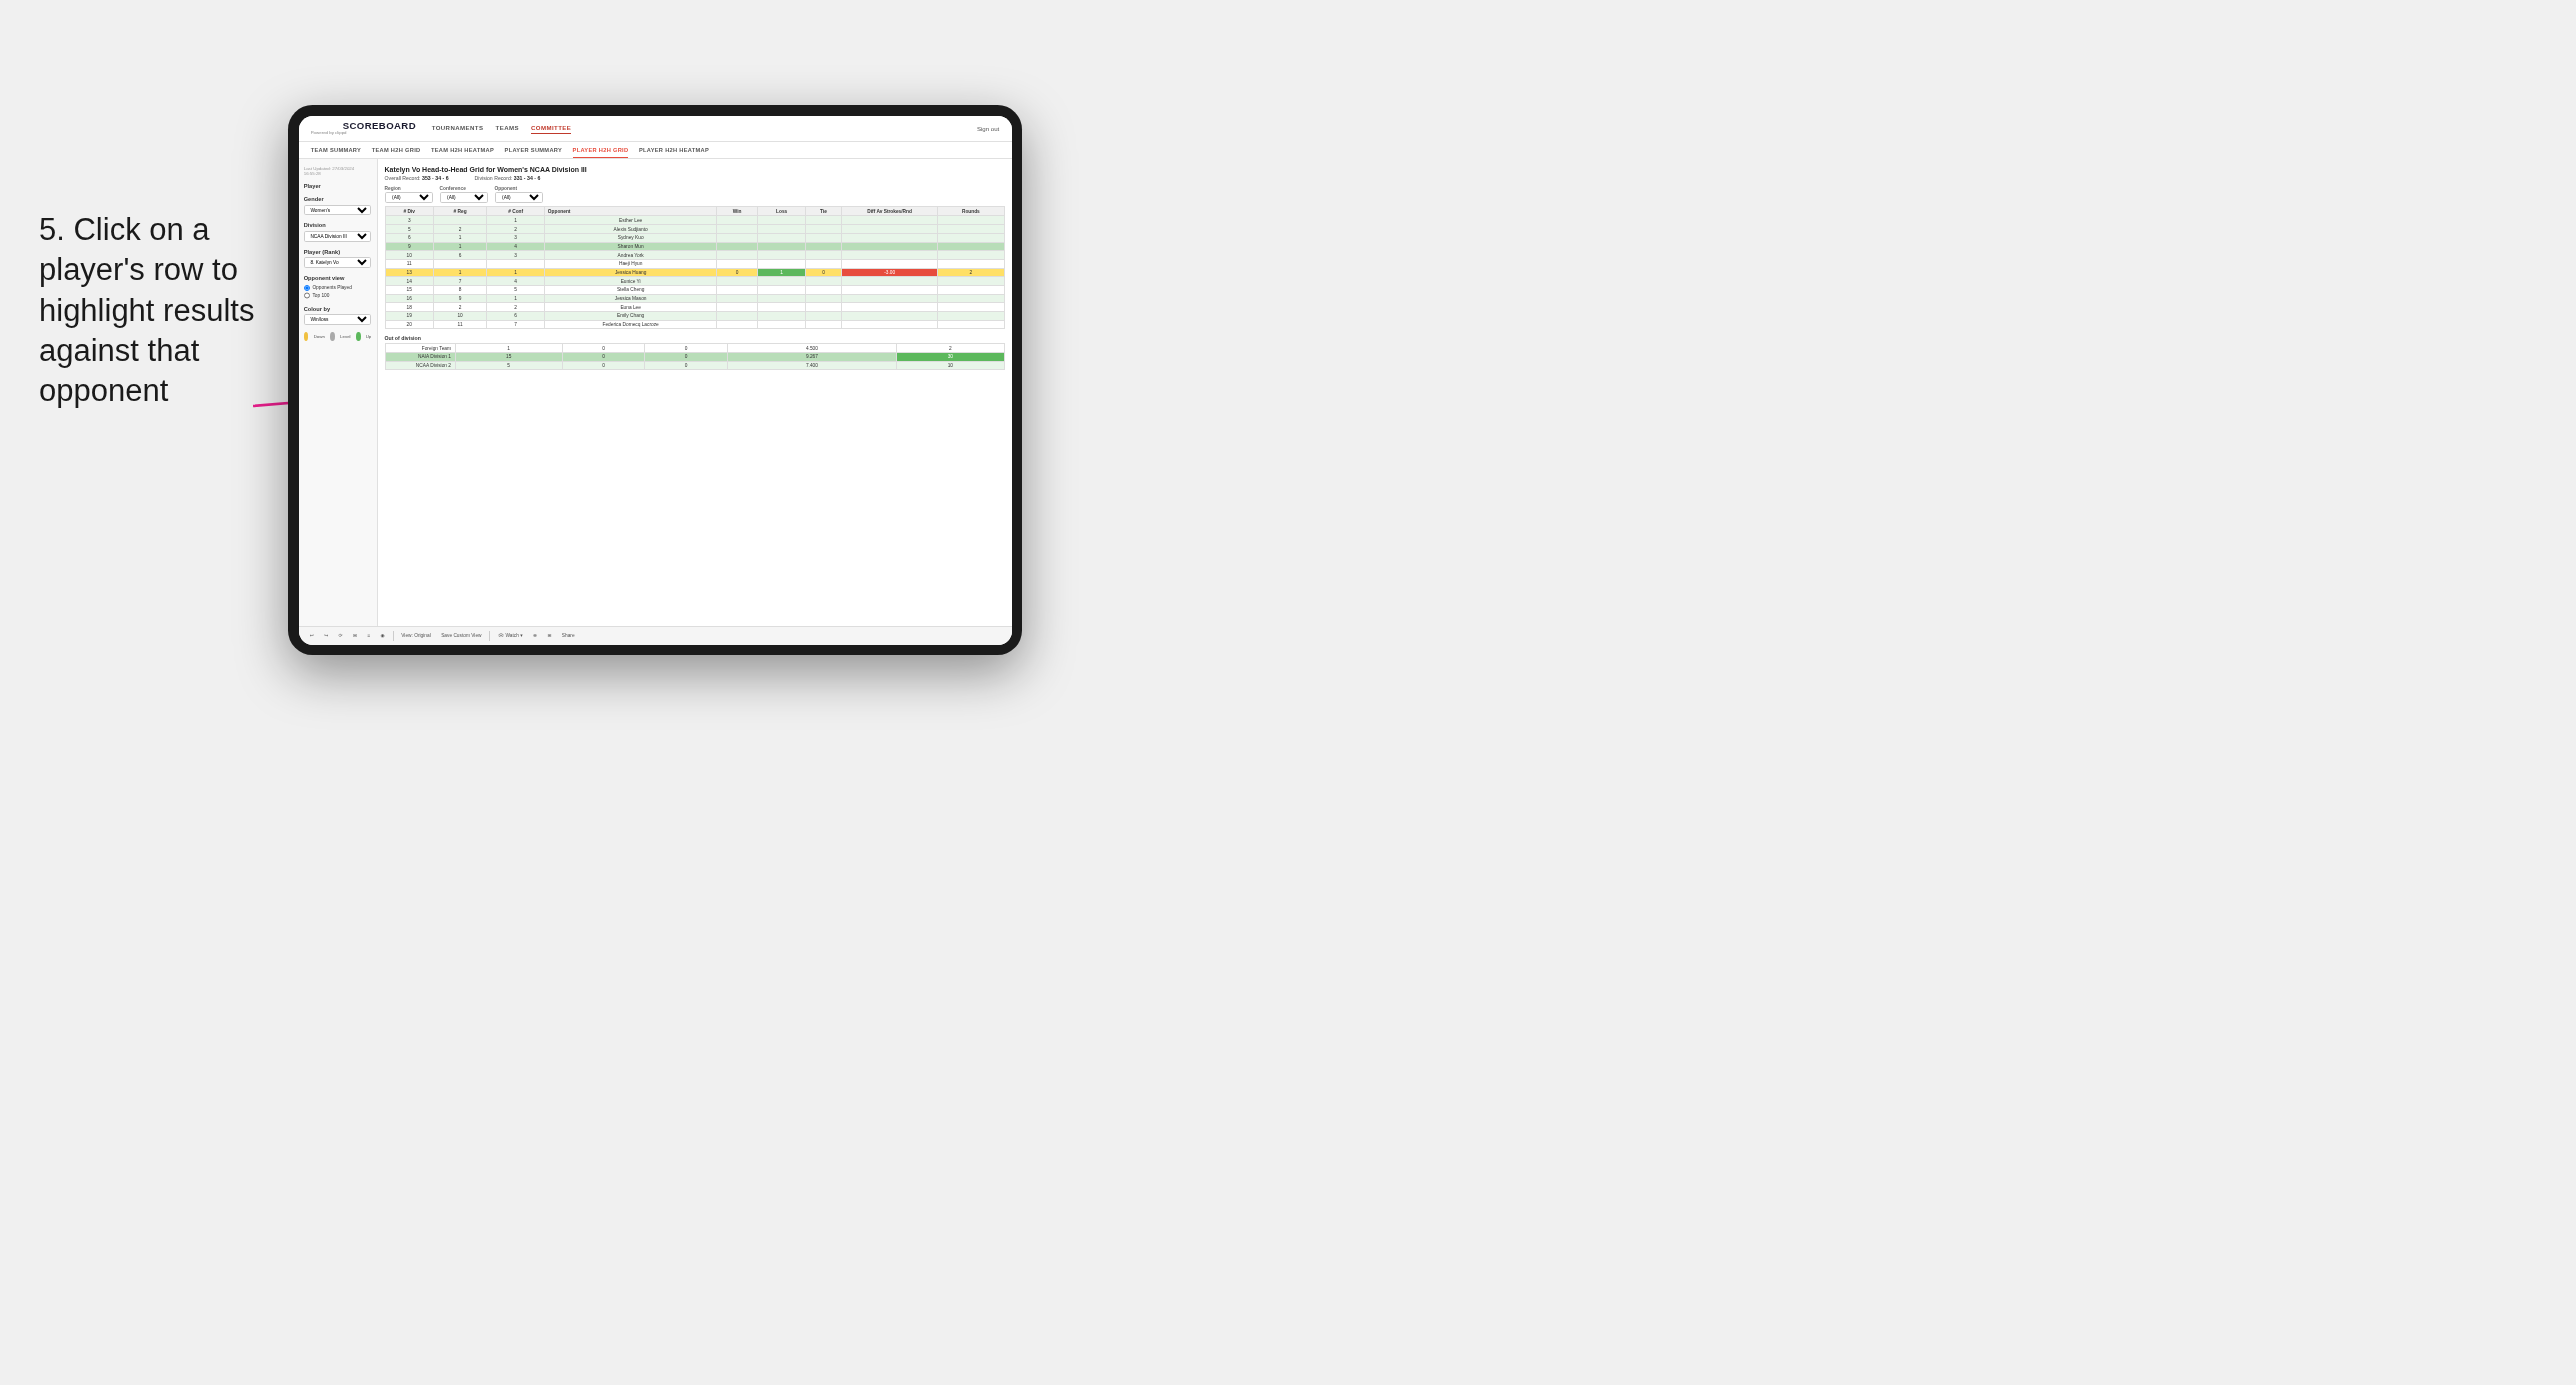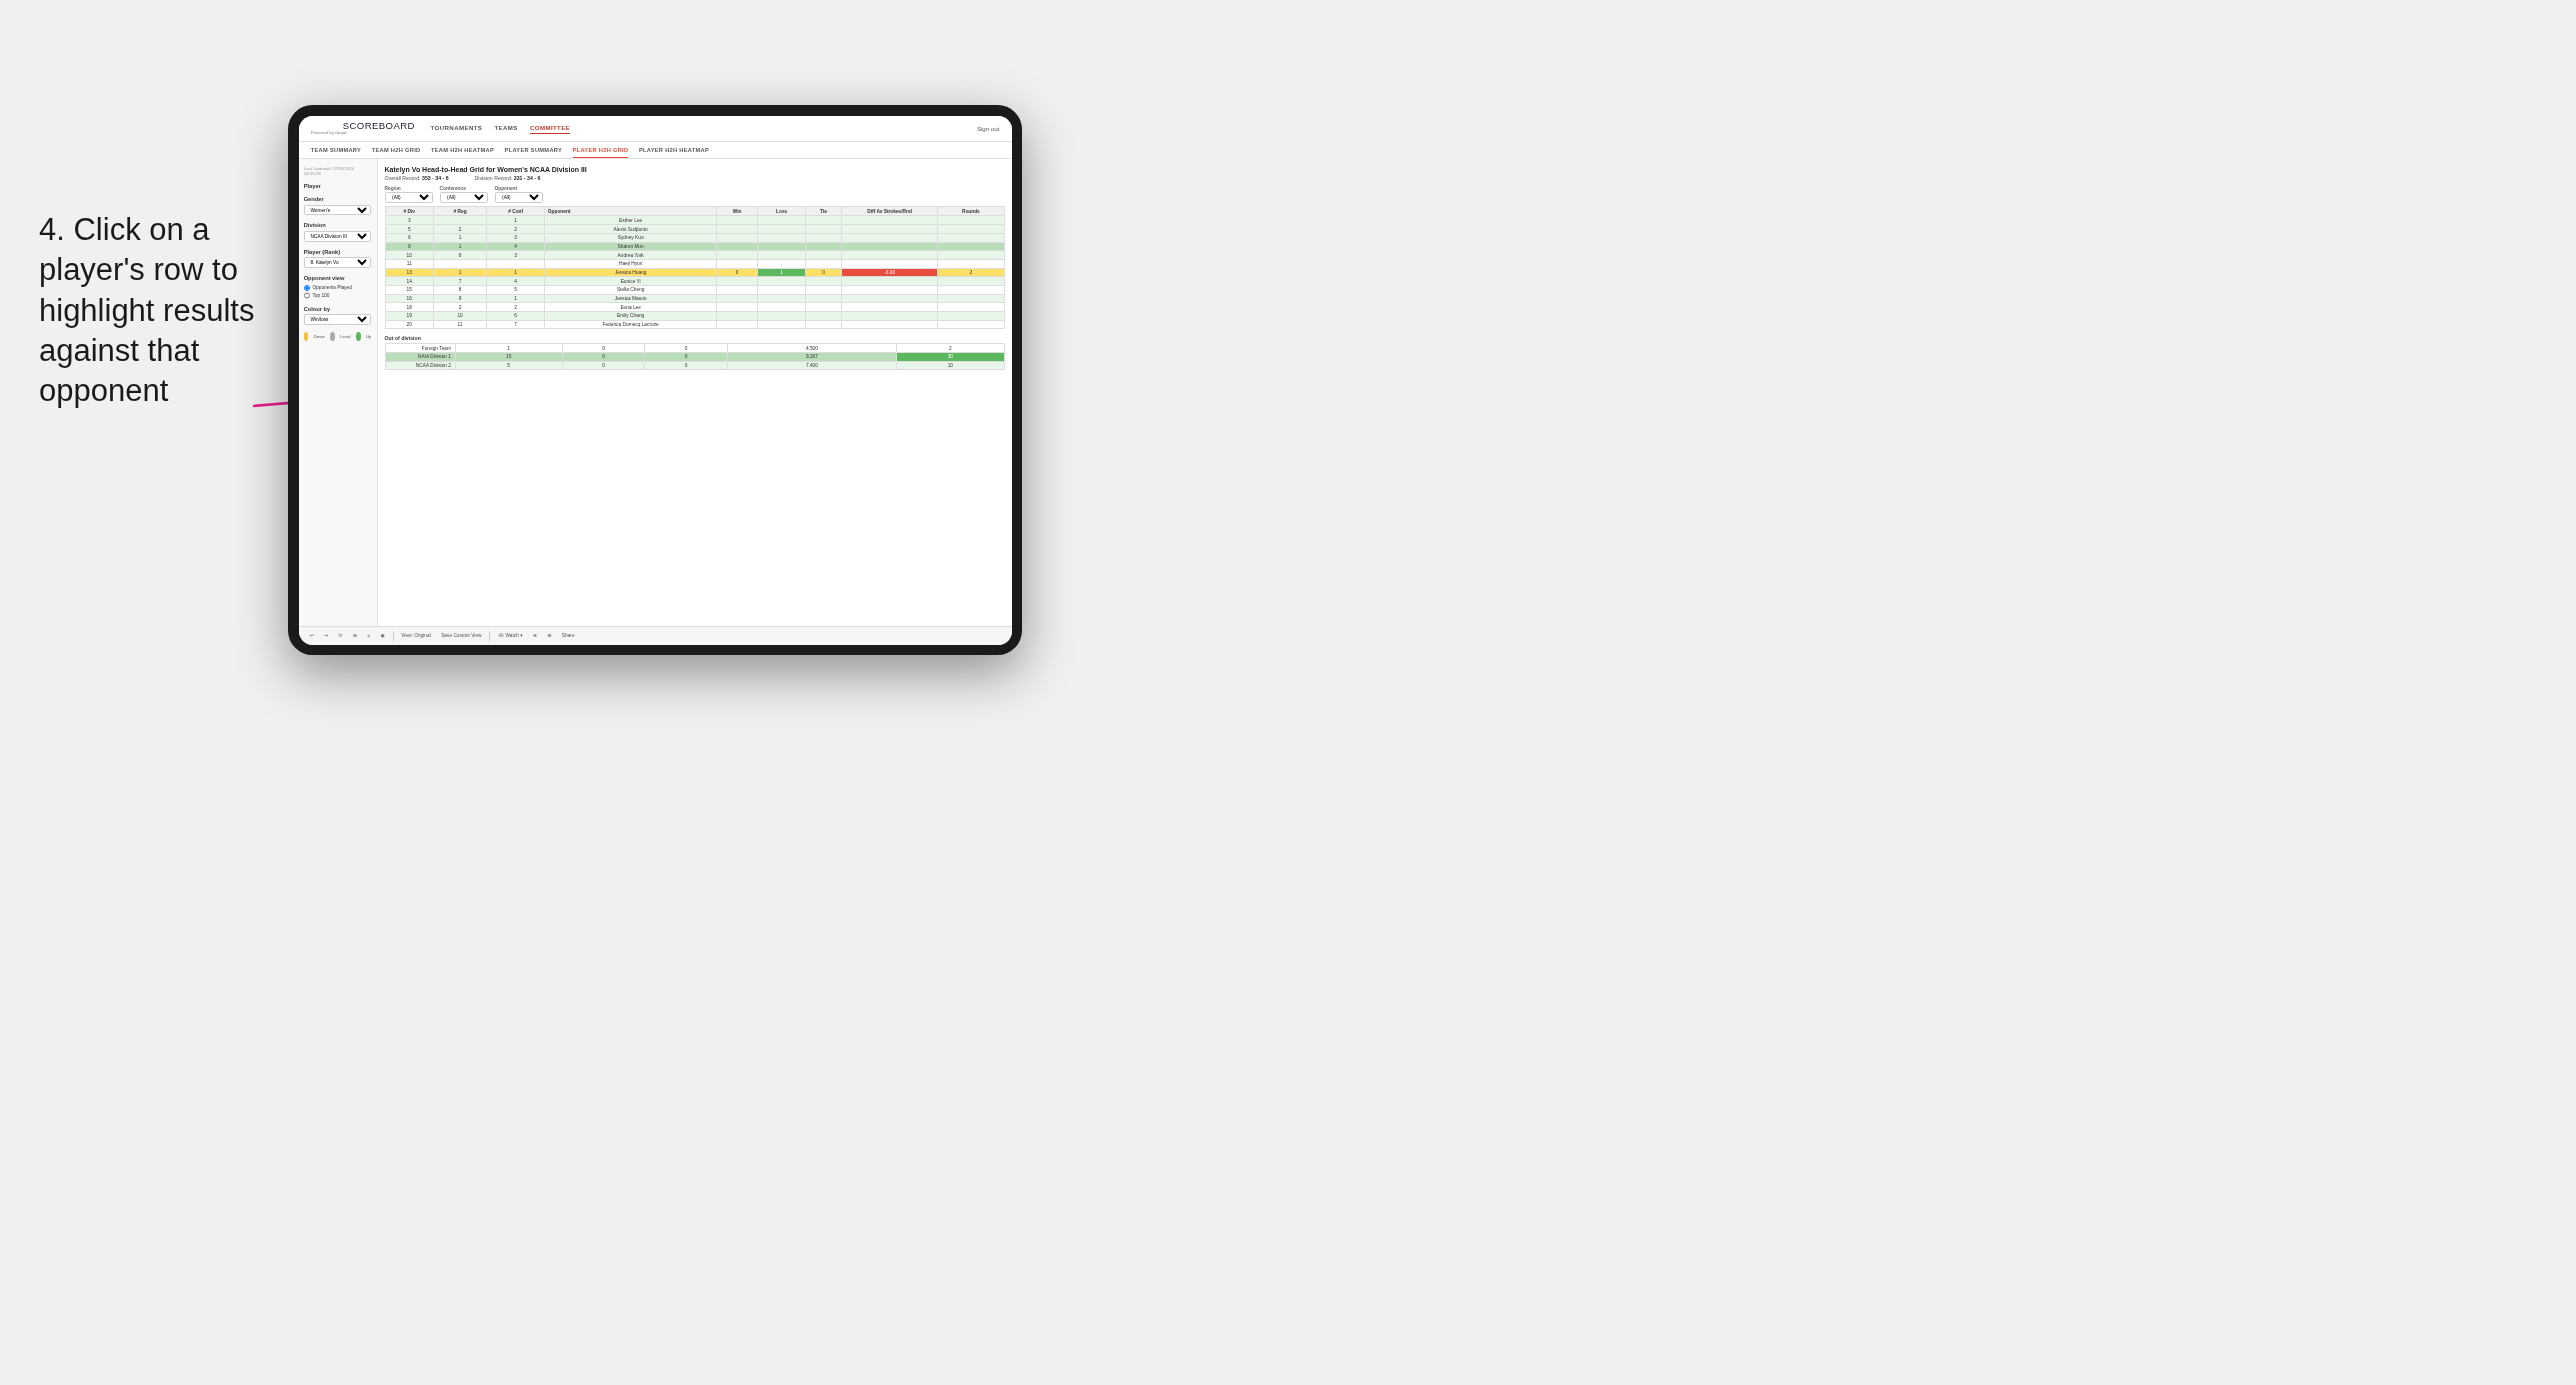--- a/index.html
+++ b/index.html
@@ -47,21 +47,21 @@
     }
 
     .logo-area {
       display: flex;
       flex-direction: column;
       line-height: 1.1;
     }
 
     .logo-text {
       font-size: 9.6px;
-      font-weight: 400;
+      font-weight: 700;
       color: #1a1a2e;
       letter-spacing: 0.4px;
       text-transform: uppercase;
       padding-left: 32px;
     }
 
     .logo-sub {
       font-size: 4.4px;
       color: #888;
     }
@@ -367,21 +367,21 @@
       top: 384px;
       width: 262px;
       height: 35px;
       pointer-events: none;
     }
   </style>
 </head>
 <body>
 
 <div class="annotation">
-  <span>4. Click on a player's row to highlight results against that opponent</span>
+  <span>5. Click on a player's row to highlight results against that opponent</span>
 </div>
 
 <svg class="arrow-container" style="position:absolute;left:253px;top:384px;width:271px;height:44px;pointer-events:none;" viewBox="0 0 310 50">
   <defs>
     <marker id="arrowhead" markerWidth="8" markerHeight="6" refX="6" refY="3" orient="auto">
       <polygon points="0 0, 8 3, 0 6" fill="#e91e8c"></polygon>
     </marker>
   </defs>
   <path d="M 0,25 Q 150,10 300,25" stroke="#e91e8c" stroke-width="3" fill="none" marker-end="url(#arrowhead)"></path>
 </svg>

